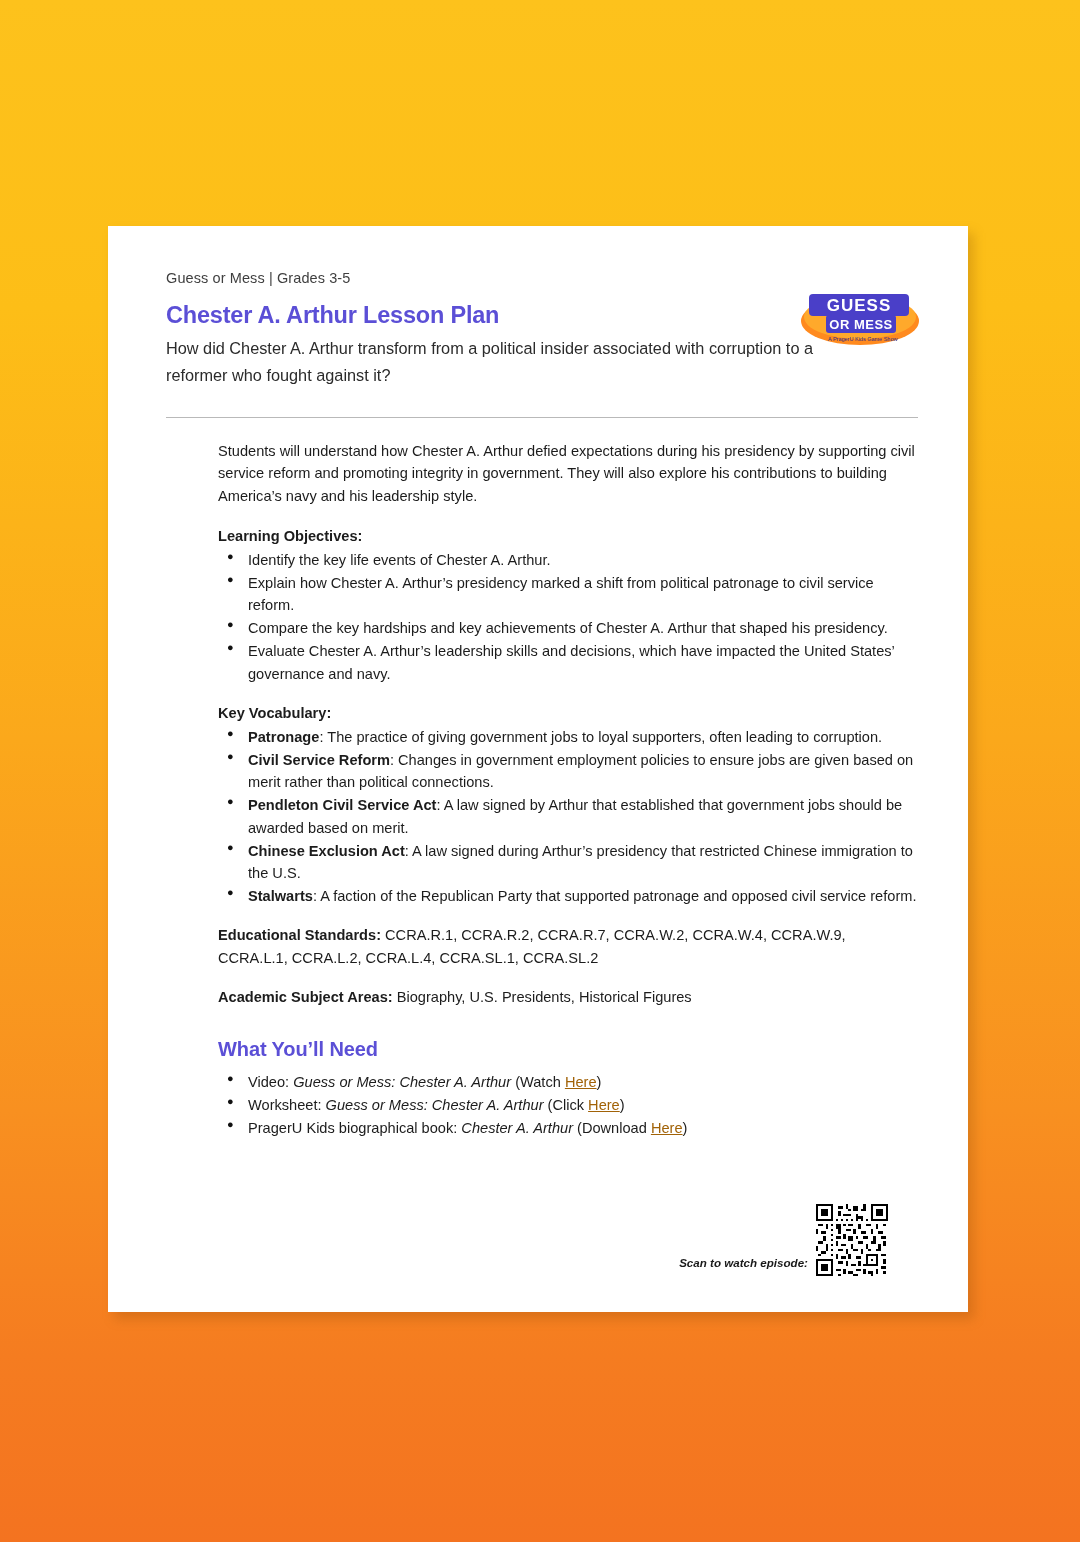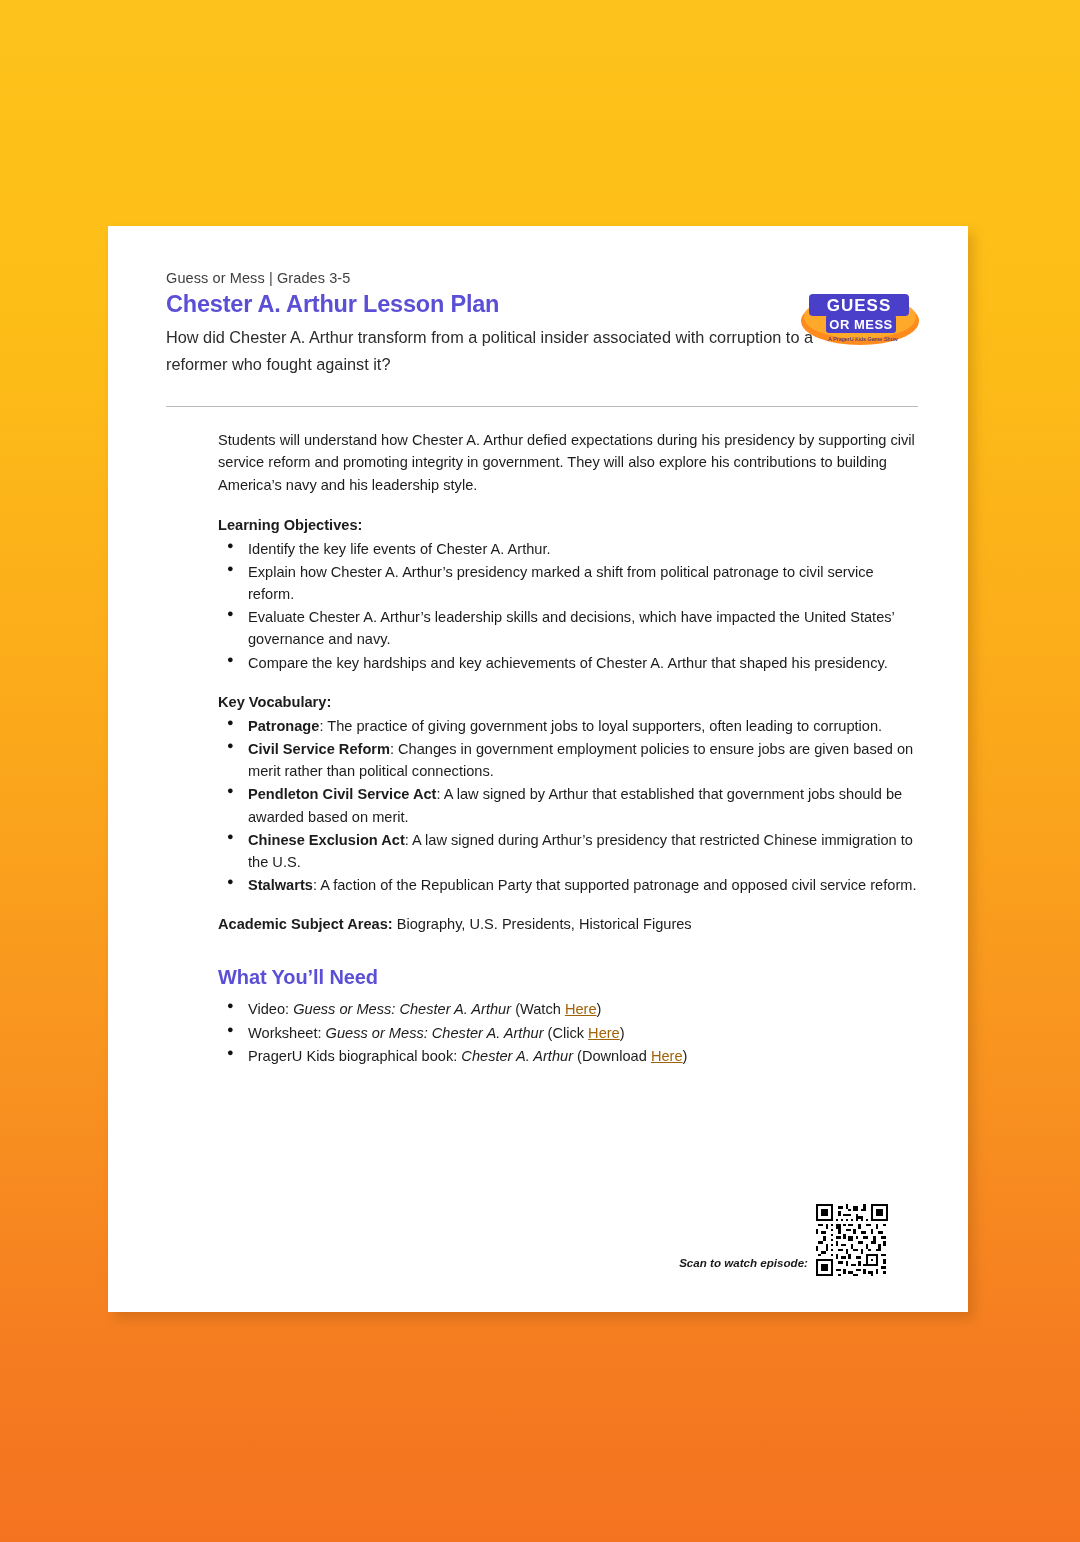--- a/index.html
+++ b/index.html
@@ -41,21 +41,21 @@
     left: 58px;
     top: 44px;
     width: 752px;
   }
 
   
   .kicker {
     font-size: 14.5px;
     color: #3f3f3f;
     letter-spacing: 0.1px;
-    margin: 0 0 5px 0;
+    margin: 0 0 16px 0;
   }
   .title {
     font-size: 23.5px;
     font-weight: bold;
     color: #5B4FD6;
     margin: 0 0 6px 0;
     letter-spacing: -0.2px;
   }
   .subtitle {
     font-size: 16.3px;
@@ -196,33 +196,36 @@
     <div class="divider"></div>
 
     <div class="body">
 
       <p class="para">Students will understand how Chester A. Arthur defied expectations during his presidency by supporting civil service reform and promoting integrity in government. They will also explore his contributions to building America’s navy and his leadership style.</p>
 
       <div class="section-label">Learning Objectives:</div>
       <ul>
         <li><span>Identify the key life events of Chester A. Arthur.</span></li>
         <li><span>Explain how Chester A. Arthur’s presidency marked a shift from political patronage to civil service reform.</span></li>
+        <li><span>Compare the key hardships and key achievements of Chester A. Arthur that shaped his presidency.</span></li>
         <li><span>Evaluate Chester A. Arthur’s leadership skills and decisions, which have impacted the United States’ governance and navy.</span></li>
-        <li><span>Compare the key hardships and key achievements of Chester A. Arthur that shaped his presidency.</span></li>
       </ul>
 
       <div class="section-label">Key Vocabulary:</div>
       <ul>
         <li><b>Patronage</b><span>: The practice of giving government jobs to loyal supporters, often leading to corruption.</span></li>
         <li><b>Civil Service Reform</b><span>: Changes in government employment policies to ensure jobs are given based on merit rather than political connections.</span></li>
         <li><b>Pendleton Civil Service Act</b><span>: A law signed by Arthur that established that government jobs should be awarded based on merit.</span></li>
         <li><b>Chinese Exclusion Act</b><span>: A law signed during Arthur’s presidency that restricted Chinese immigration to the U.S.</span></li>
         <li><b>Stalwarts</b><span>: A faction of the Republican Party that supported patronage and opposed civil service reform.</span></li>
       </ul>
 
+      <p class="block-para">
+        <span class="inline-label">Educational Standards:</span><span> CCRA.R.1, CCRA.R.2, CCRA.R.7, CCRA.W.2, CCRA.W.4, CCRA.W.9, CCRA.L.1, CCRA.L.2, CCRA.L.4, CCRA.SL.1, CCRA.SL.2</span>
+      </p>
 
       <p class="block-para">
         <span class="inline-label">Academic Subject Areas:</span><span> Biography, U.S. Presidents, Historical Figures</span>
       </p>
 
       <div class="need-title">What You’ll Need</div>
       <ul>
         <li><span>Video: </span><i>Guess or Mess: Chester A. Arthur</i><span> (Watch </span><a class="link" href="#">Here</a><span>)</span></li>
         <li><span>Worksheet: </span><i>Guess or Mess: Chester A. Arthur</i><span> (Click </span><a class="link" href="#">Here</a><span>)</span></li>
         <li><span>PragerU Kids biographical book: </span><i>Chester A. Arthur</i><span> (Download </span><a class="link" href="#">Here</a><span>)</span></li>

